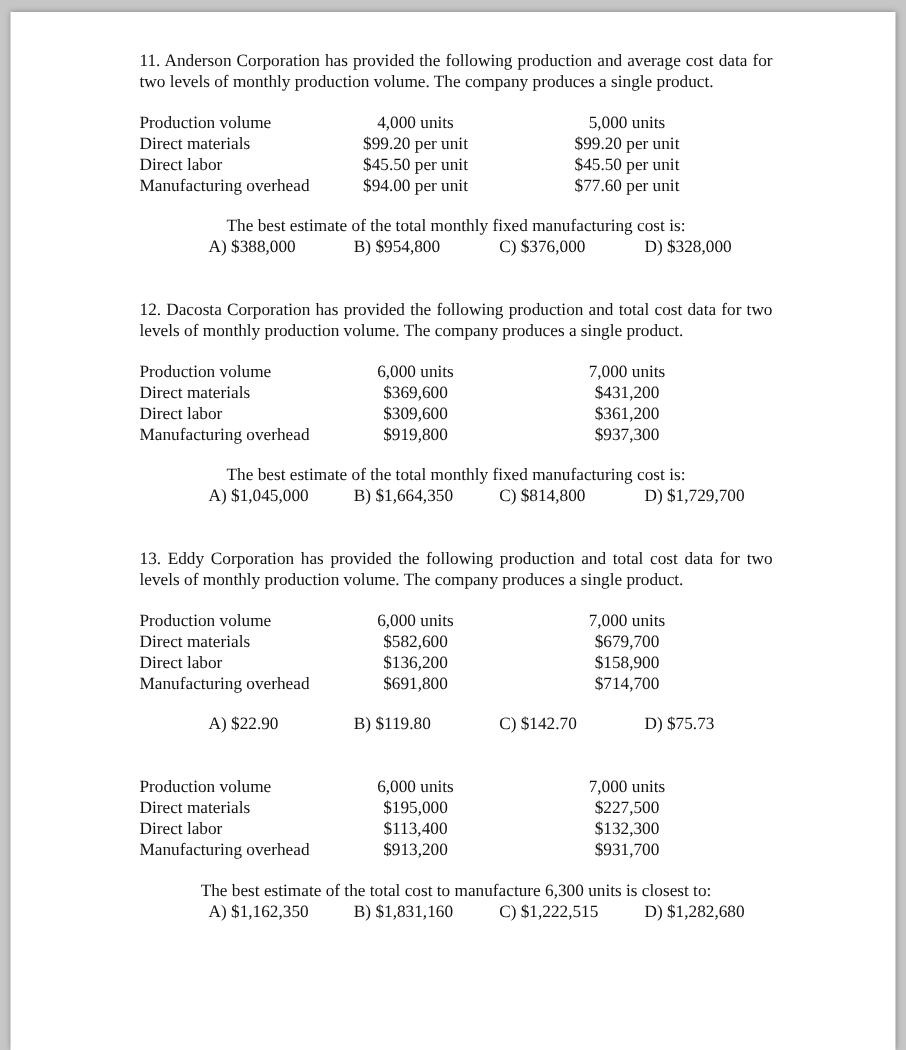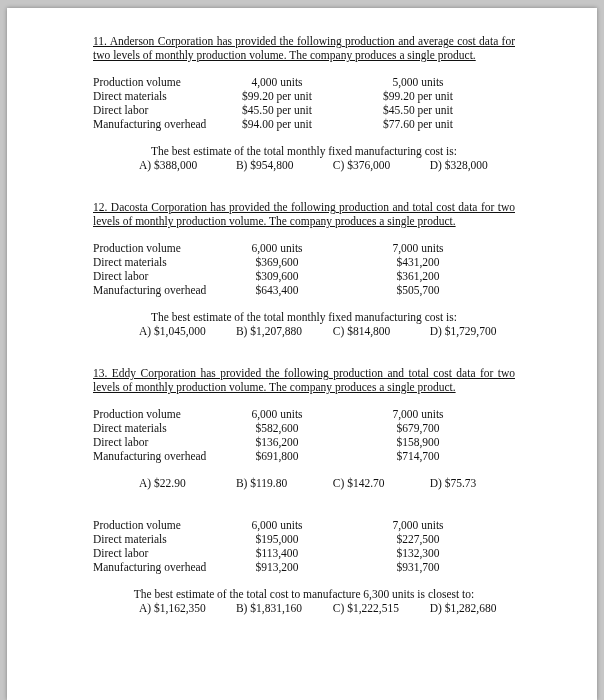--- a/index.html
+++ b/index.html
@@ -21,21 +21,20 @@
     padding: 26px 82px 8px 86px;
     overflow: hidden;
     color: #111111;
   }
   .question { margin-bottom: 28px; }
   .question:last-child { margin-bottom: 0; }
   p, span { font-size: 11.5px; line-height: 14px; }
   .stem {
     text-align: justify;
     width: 422px;
-    text-decoration: underline;
   }
   .cost-table { margin: 13px 0 13px 0; }
   .trow {
     display: grid;
     grid-template-columns: 128px 112px 170px;
   }
   .tlabel { text-align: left; white-space: nowrap; }
   .tcol { text-align: center; white-space: nowrap; }
   .prompt { text-align: center; }
   .choices { padding-left: 46px; white-space: nowrap; }
@@ -92,28 +91,28 @@
         <span class="tcol">$369,600</span>
         <span class="tcol">$431,200</span>
       </div>
       <div class="trow">
         <span class="tlabel">Direct labor</span>
         <span class="tcol">$309,600</span>
         <span class="tcol">$361,200</span>
       </div>
       <div class="trow">
         <span class="tlabel">Manufacturing overhead</span>
-        <span class="tcol">$643,400</span>
-        <span class="tcol">$505,700</span>
+        <span class="tcol">$919,800</span>
+        <span class="tcol">$937,300</span>
       </div>
     </div>
     <p class="prompt">The best estimate of the total monthly fixed manufacturing cost is:</p>
     <p class="choices">
       <span class="choice">A) $1,045,000</span>
-      <span class="choice">B) $1,207,880</span>
+      <span class="choice">B) $1,664,350</span>
       <span class="choice">C) $814,800</span>
       <span class="choice">D) $1,729,700</span>
     </p>
   </section>
 
   <section class="question">
     <p class="stem">13. Eddy Corporation has provided the following production and total cost data for two levels of monthly production volume. The company produces a single product.</p>
     <div class="cost-table">
       <div class="trow">
         <span class="tlabel">Production volume</span>

